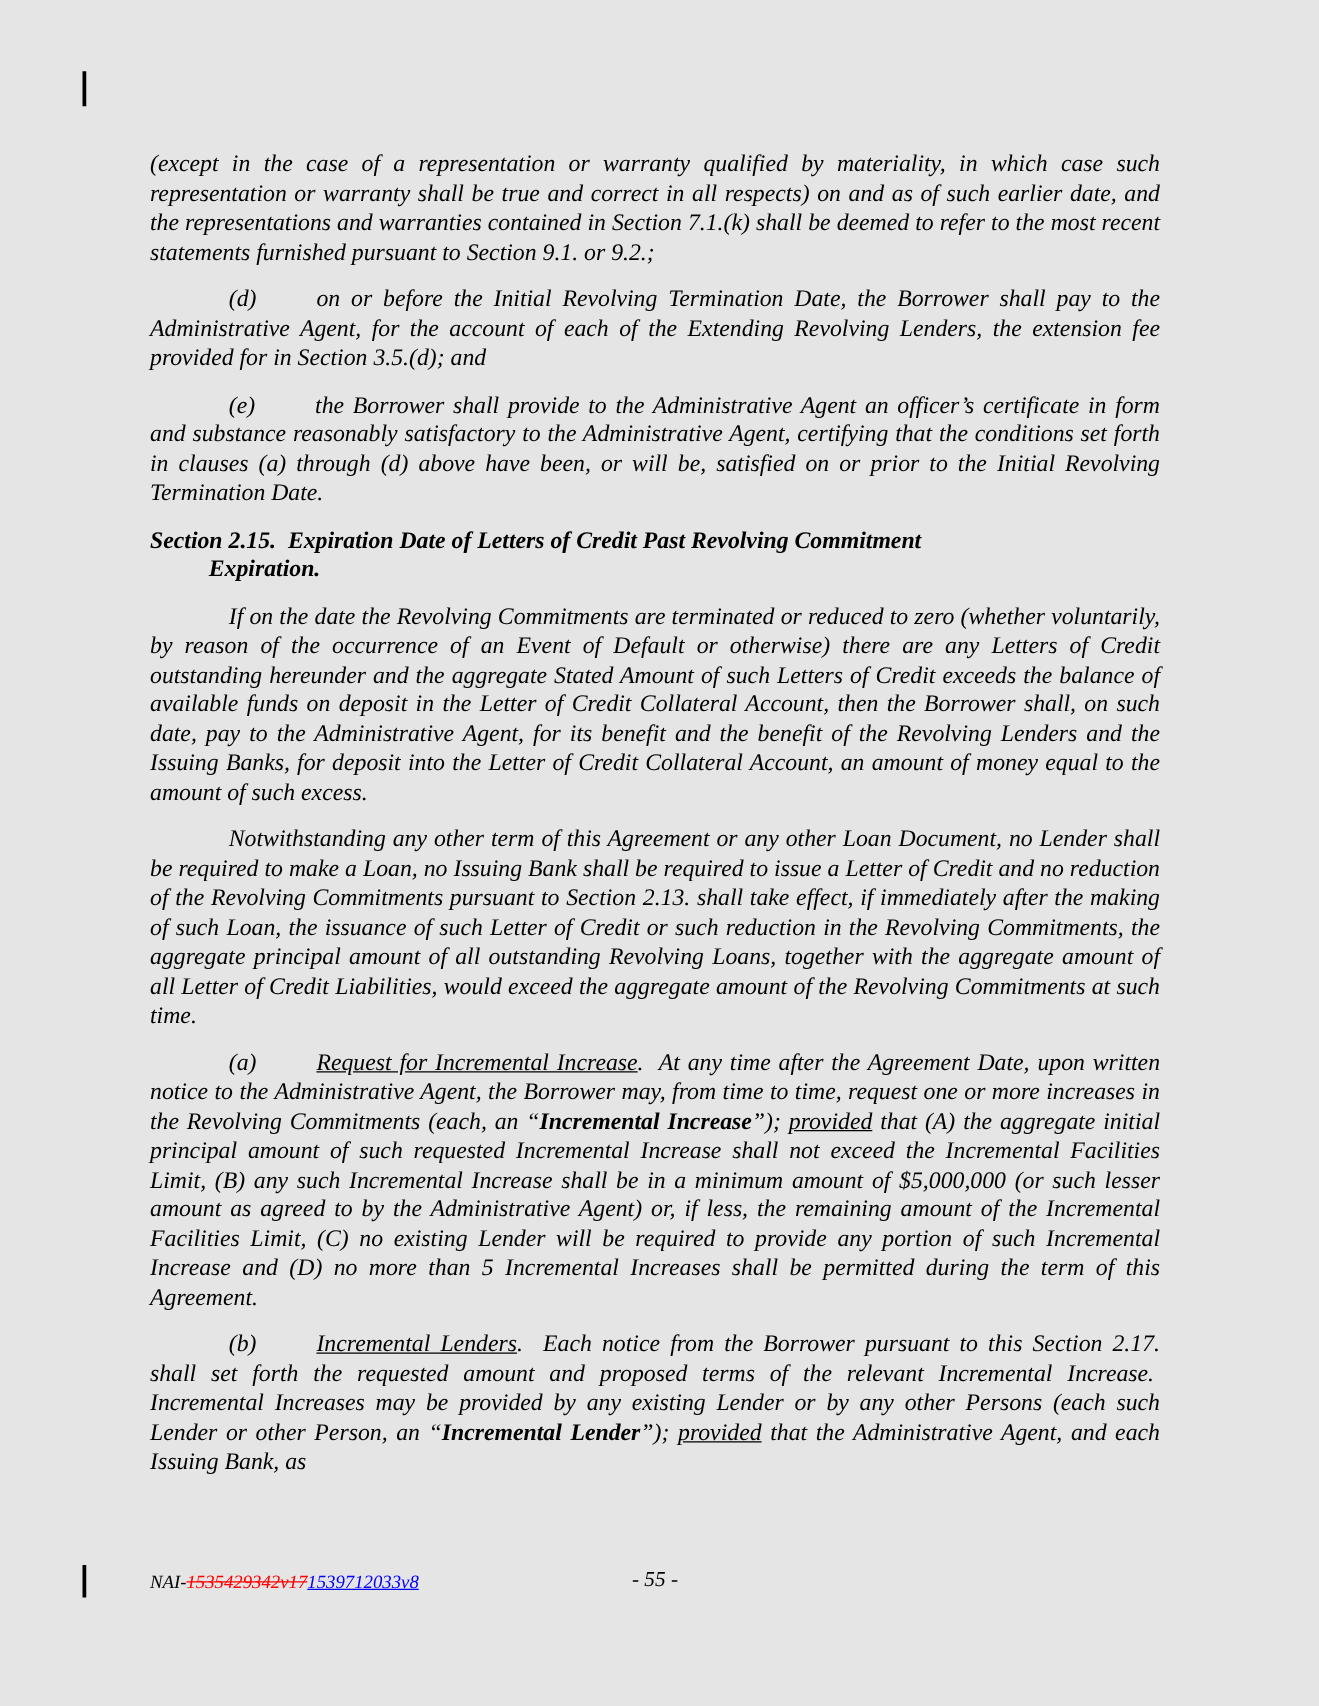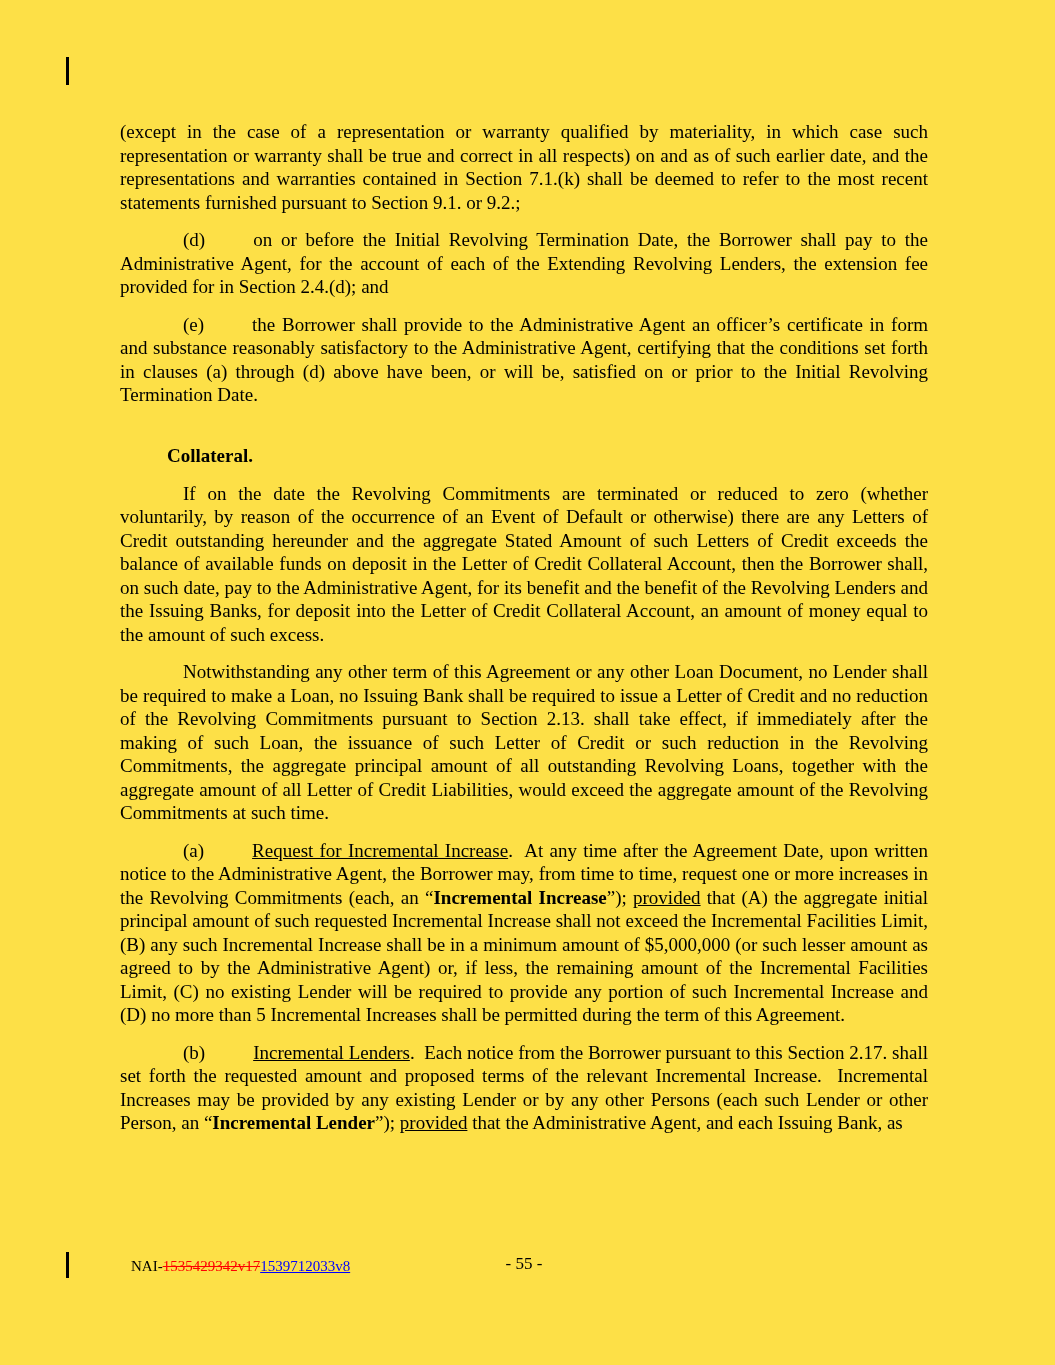--- a/index.html
+++ b/index.html
@@ -1,23 +1,24 @@
 <!DOCTYPE html>
 <html><head>
 <meta charset="utf-8">
 <style>
   html, body { margin: 0; padding: 0; background: #ffffff; }
   .page {
     position: relative;
     width: 1055px;
     height: 1365px;
-    background: #fde047;
+    background: #e5e5e5;
     font-family: "Liberation Serif", serif;
     color: #000000;
     overflow: hidden;
+    font-style: italic;
   }
   .change-bar {
     position: absolute;
     left: 66px;
     width: 3px;
     background: #000000;
   }
   .change-bar.top { top: 57px; height: 28px; }
   .change-bar.bottom { top: 1252px; height: 26px; }
 
@@ -51,21 +52,21 @@
   .b { font-weight: bold; }
 
   .footer {
     position: absolute;
     left: 120px;
     top: 1254px;
     width: 808px;
     font-size: 15px;
     line-height: 20px;
   }
-  .footer-left { position: absolute; left: 11px; top: 2px; text-align: right; }
+  .footer-left { position: absolute; left: 0; top: 2px; text-align: right; }
   .strike-red { color: #ff0000; text-decoration: line-through; }
   .link-blue { color: #0000ff; text-decoration: underline; }
   .page-number {
     position: absolute;
     left: 0;
     top: 0;
     width: 100%;
     text-align: center;
     font-size: 17px;
   }
@@ -75,27 +76,27 @@
 
 <div class="page">
 
   <div class="change-bar top"></div>
   <div class="change-bar bottom"></div>
 
   <div class="content">
 
     <p class="para cont"><span>(except in the case of a representation or warranty qualified by materiality, in which case such representation or warranty shall be true and correct in all respects) on and as of such earlier date, and the representations and warranties contained in Section 7.1.(k) shall be deemed to refer to the most recent statements furnished pursuant to Section 9.1. or 9.2.;</span></p>
 
-    <p class="para indent"><span>(d)</span><span class="tab"></span><span>on or before the Initial Revolving Termination Date, the Borrower shall pay to the Administrative Agent, for the account of each of the Extending Revolving Lenders, the extension fee provided for in Section 2.4.(d); and</span></p>
+    <p class="para indent"><span>(d)</span><span class="tab"></span><span>on or before the Initial Revolving Termination Date, the Borrower shall pay to the Administrative Agent, for the account of each of the Extending Revolving Lenders, the extension fee provided for in Section 3.5.(d); and</span></p>
 
     <p class="para indent"><span>(e)</span><span class="tab"></span><span>the Borrower shall provide to the Administrative Agent an officer’s certificate in form and substance reasonably satisfactory to the Administrative Agent, certifying that the conditions set forth in clauses (a) through (d) above have been, or will be, satisfied on or prior to the Initial Revolving Termination Date.</span></p>
 
     <h2 class="heading hang">
-      <br>
-      <span>Collateral.</span>
+      <span>Section 2.15.&nbsp; Expiration Date of Letters of Credit Past Revolving Commitment</span><br>
+      <span>Expiration.</span>
     </h2>
 
     <p class="para indent"><span>If on the date the Revolving Commitments are terminated or reduced to zero (whether voluntarily, by reason of the occurrence of an Event of Default or otherwise) there are any Letters of Credit outstanding hereunder and the aggregate Stated Amount of such Letters of Credit exceeds the balance of available funds on deposit in the Letter of Credit Collateral Account, then the Borrower shall, on such date, pay to the Administrative Agent, for its benefit and the benefit of the Revolving Lenders and the Issuing Banks, for deposit into the Letter of Credit Collateral Account, an amount of money equal to the amount of such excess.</span></p>
 
 
     <p class="para indent"><span>Notwithstanding any other term of this Agreement or any other Loan Document, no Lender shall be required to make a Loan, no Issuing Bank shall be required to issue a Letter of Credit and no reduction of the Revolving Commitments pursuant to Section&nbsp;2.13. shall take effect, if immediately after the making of such Loan, the issuance of such Letter of Credit or such reduction in the Revolving Commitments, the aggregate principal amount of all outstanding Revolving Loans, together with the aggregate amount of all Letter of Credit Liabilities, would exceed the aggregate amount of the Revolving Commitments at such time.</span></p>
 
 
     <p class="para indent"><span>(a)</span><span class="tab"></span><span class="u">Request for Incremental Increase</span><span>.&nbsp; At any time after the Agreement Date, upon written notice to the Administrative Agent, the Borrower may, from time to time, request one or more increases in the Revolving Commitments (each, an “</span><span class="b">Incremental Increase</span><span>”); </span><span class="u">provided</span><span> that (A) the aggregate initial principal amount of such requested Incremental Increase shall not exceed the Incremental Facilities Limit, (B) any such Incremental Increase shall be in a minimum amount of $5,000,000 (or such lesser amount as agreed to by the Administrative Agent) or, if less, the remaining amount of the Incremental Facilities Limit, (C) no existing Lender will be required to provide any portion of such Incremental Increase and (D) no more than 5 Incremental Increases shall be permitted during the term of this Agreement.</span></p>
 

